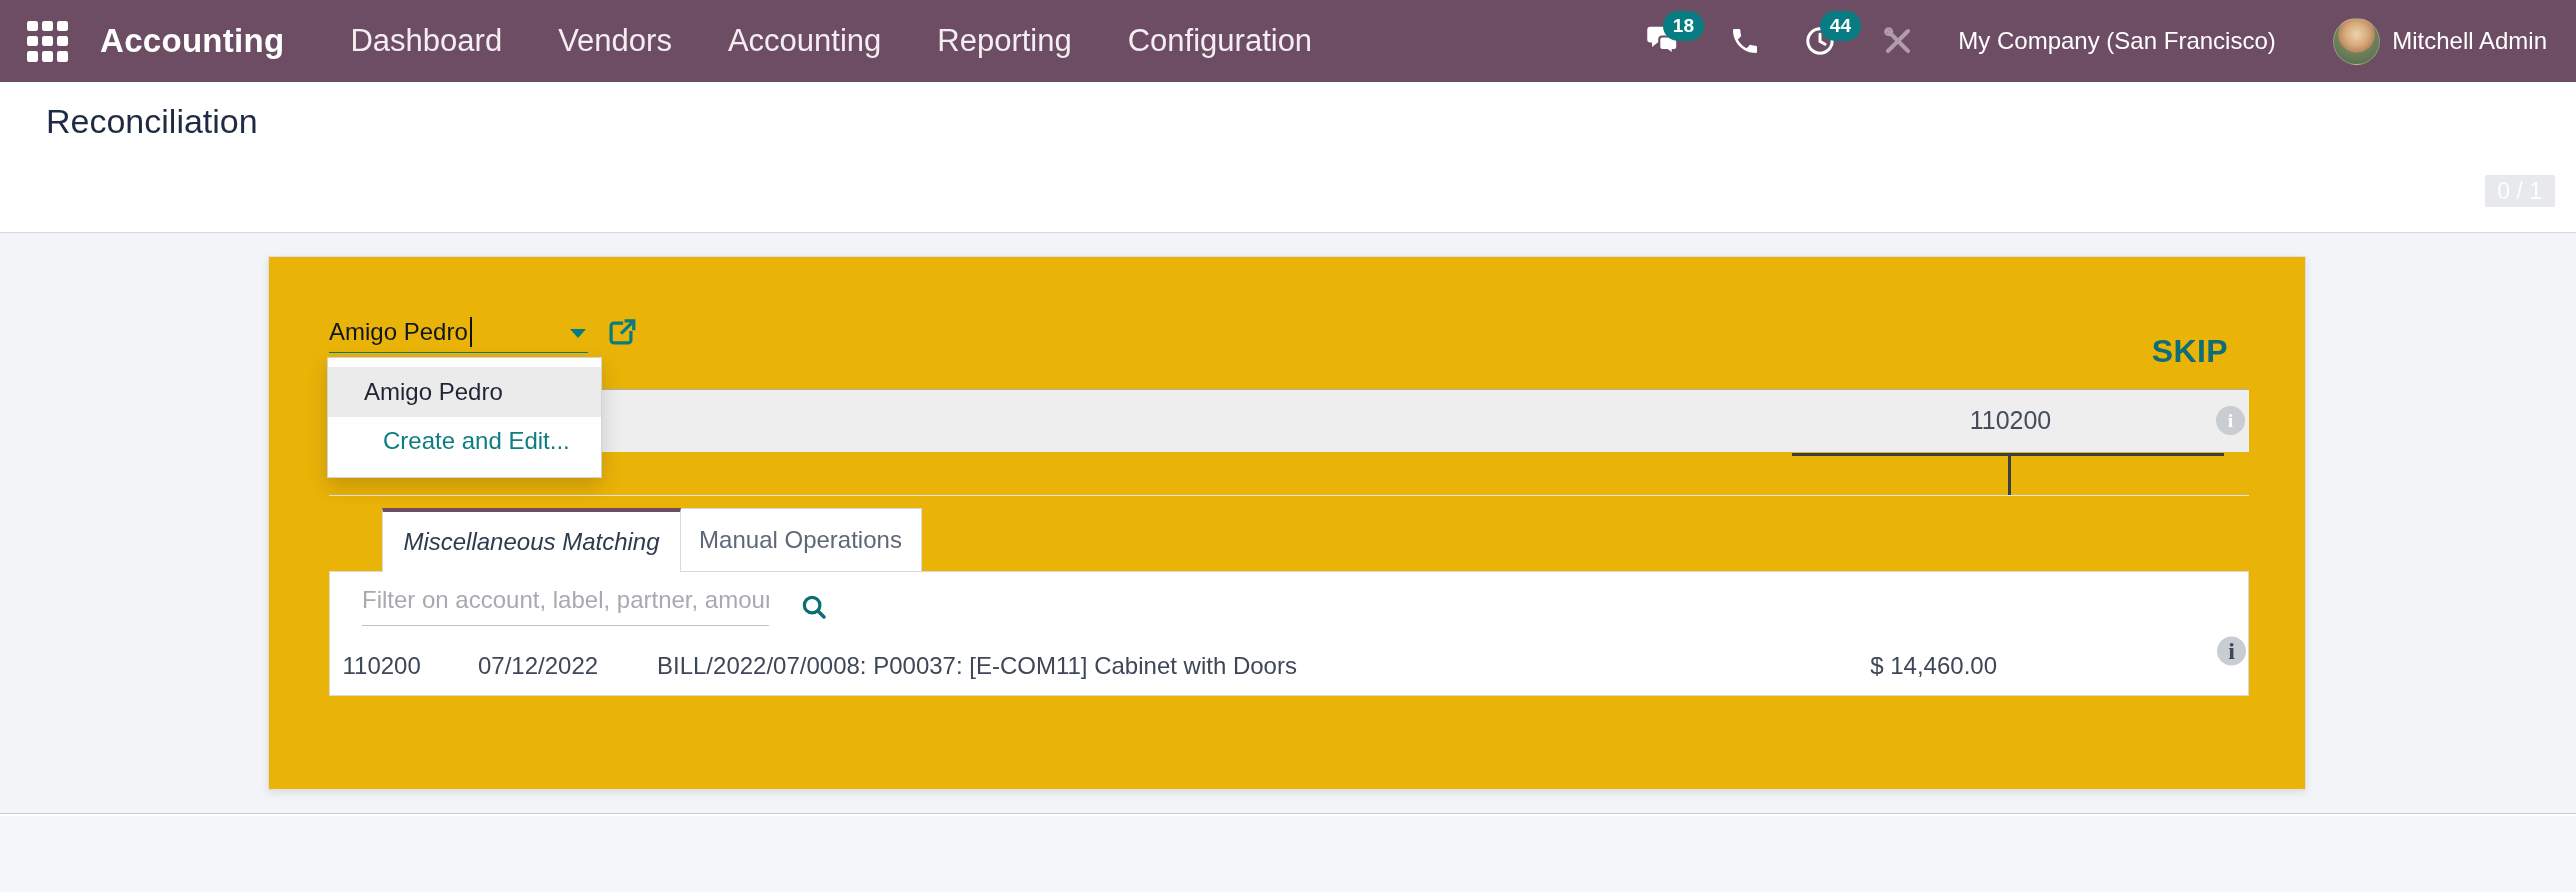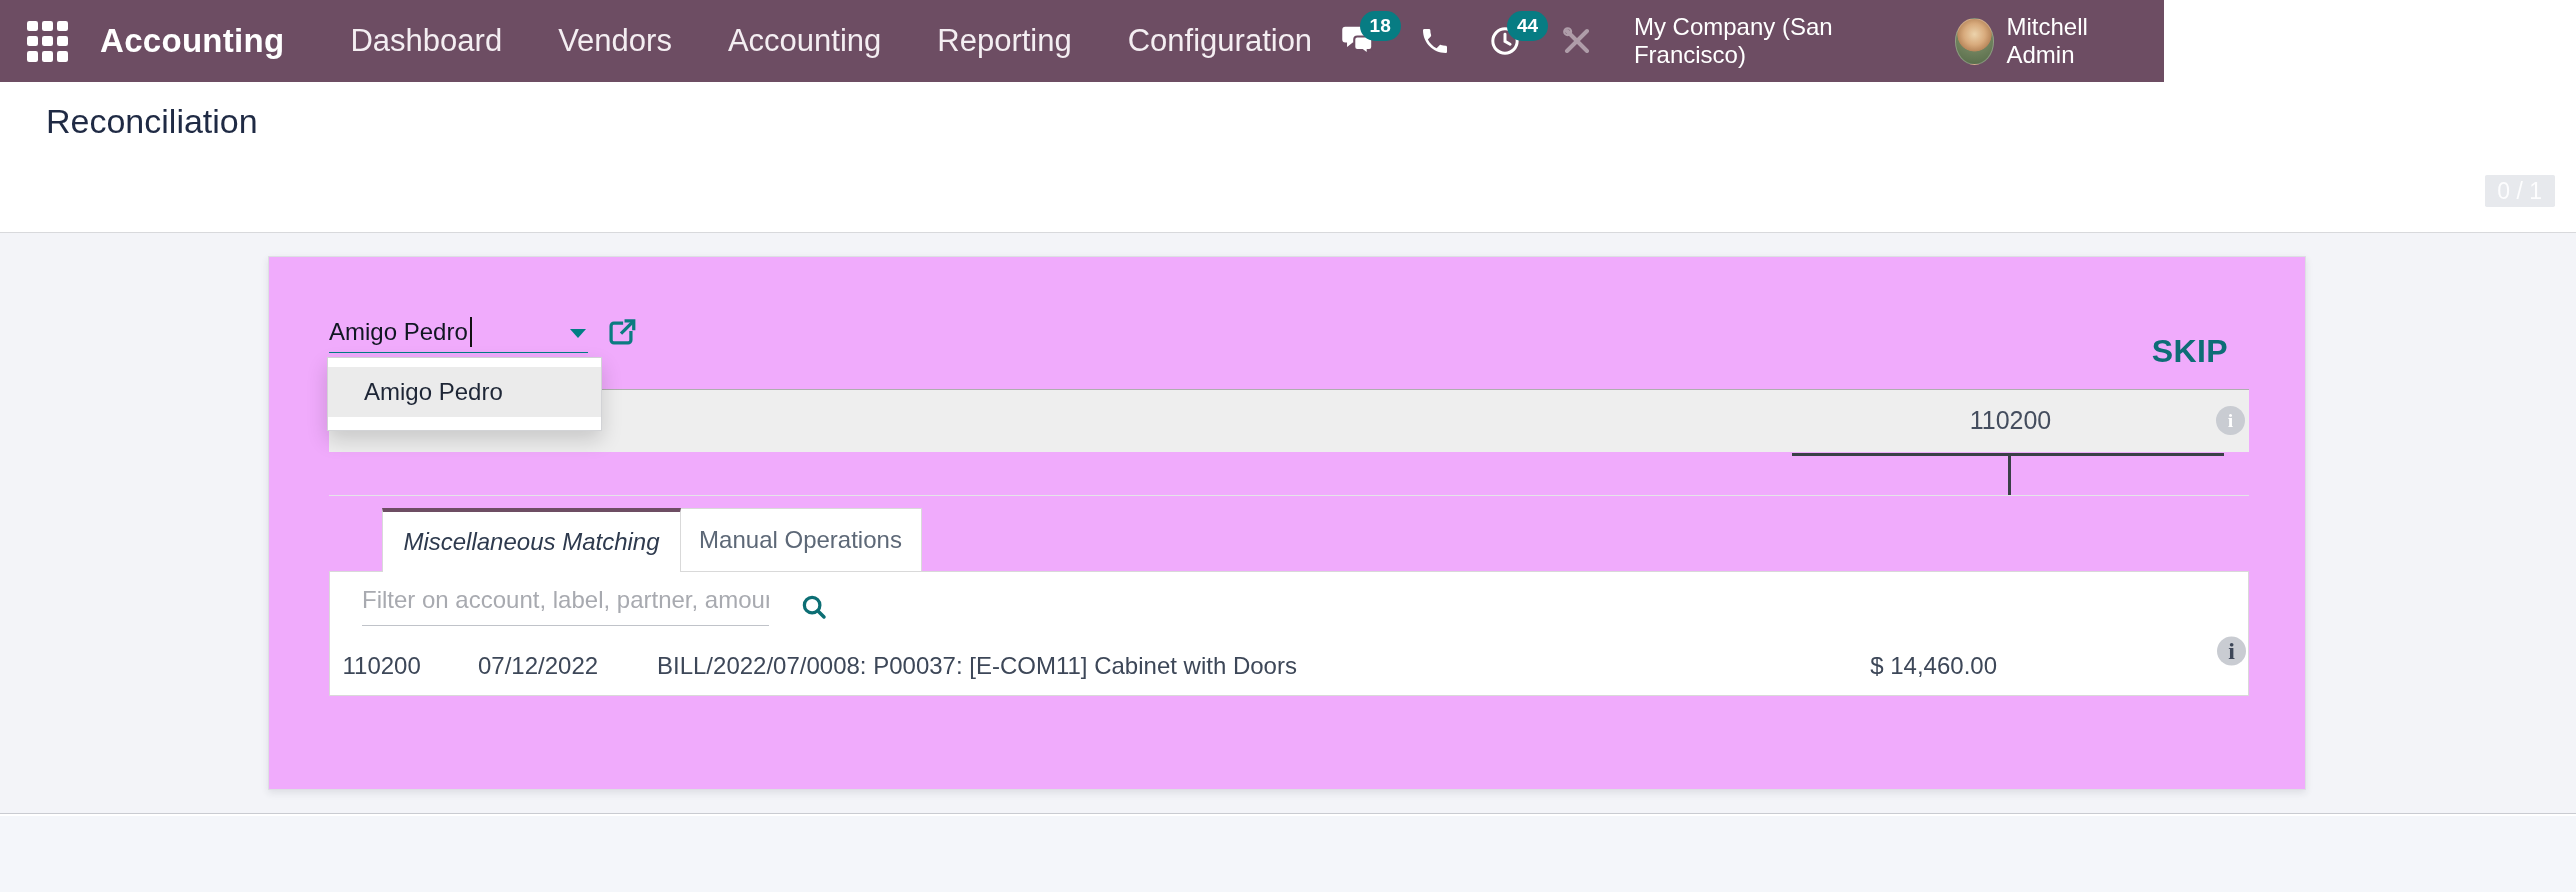--- a/index.html
+++ b/index.html
@@ -1,21 +1,21 @@
 <!DOCTYPE html>
 <html style="font-size:14.3px"><head>
 <meta charset="utf-8">
 <style>
   * { margin:0; padding:0; box-sizing:border-box; }
   html,body { width:2576px; height:893px; overflow:hidden; background:#fff;
               font-family:"Liberation Sans", sans-serif; }
   .screen { position:relative; width:2576px; height:893px; }
 
   
-  .navbar { position:absolute; left:0; top:0; width:2164px; height:82px;
+  .navbar { position:absolute; left:0; top:0; width:2576px; height:82px;
             background:#6d4d63; display:flex; align-items:center; color:#fff; }
   .apps-grid { margin-left:27px; width:41px; height:41px; display:grid;
                grid-template-columns:repeat(3,10.7px); grid-template-rows:repeat(3,10.7px);
                gap:4.5px; cursor:pointer; }
   .apps-grid span { background:#fff; border-radius:2.2px; }
   .brand { font-size:33px; font-weight:700; margin-left:32px; letter-spacing:0.3px; }
   .menu { display:flex; margin-left:38px; height:82px; align-items:center; }
   .menu-item { font-size:31px; padding:0 28px; height:82px; display:flex;
                align-items:center; cursor:pointer; color:#f4eef2; }
   .nav-right { margin-left:auto; display:flex; align-items:center; padding-right:29px; }
@@ -41,21 +41,21 @@
                 color:#1f2a44; font-weight:400; }
   .pager { position:absolute; right:21.5px; top:93px; background:#e7e9ed;
            color:#fdfdfe; font-size:23px; padding:2.7px 12.5px; border-radius:1.8px; }
 
   
   .content { position:absolute; left:0; top:233px; width:2576px; height:581px;
              background:#f3f4f8; border-bottom:0.9px solid #c9cbd1; }
   .footer { position:absolute; left:0; top:816px; width:2576px; height:77px;
             background:#f4f6fa; }
   .card { position:absolute; left:268px; top:23px; width:2038px; height:534px;
-          background:#f0abfc; border:0.9px solid #dddfe3;
+          background:#eab308; border:0.9px solid #dddfe3;
           box-shadow:0 2.7px 7.2px rgba(40,40,60,.10); }
 
   
   .m2o { position:absolute; left:60px; top:55px; width:259px; height:41px;
          border-bottom:1.8px solid #017e84; font-size:24px; color:#101722;
          display:flex; align-items:center; cursor:text; }
   .text-caret { display:inline-block; width:1.8px; height:30px; background:#111;
                 margin-left:2.7px; }
   .dd-caret { position:absolute; right:1.8px; top:17px; width:0; height:0;
               border-left:8px solid transparent; border-right:8px solid transparent;
@@ -205,20 +205,21 @@
       <div class="band">
         <span class="band-account">110200</span>
         <span class="info-icon">i</span>
       </div>
       <div class="t-hline"></div>
       <div class="t-vline"></div>
       <div class="soft-line"></div>
 
       <div class="dropdown">
         <div class="dd-item focused">Amigo Pedro</div>
+        <div class="dd-create">Create and Edit...</div>
       </div>
 
       <div class="tab active">Miscellaneous Matching</div>
       <div class="tab inactive">Manual Operations</div>
 
       <div class="match-box">
         <input class="filter-input" type="text" placeholder="Filter on account, label, partner, amount,..." style="">
         <div class="search-icon">
           <svg width="30" height="30" viewBox="0 0 24 24">
             <circle cx="10.5" cy="10.5" r="6.2" fill="none" stroke="#0c6e74" stroke-width="2.6"></circle>

